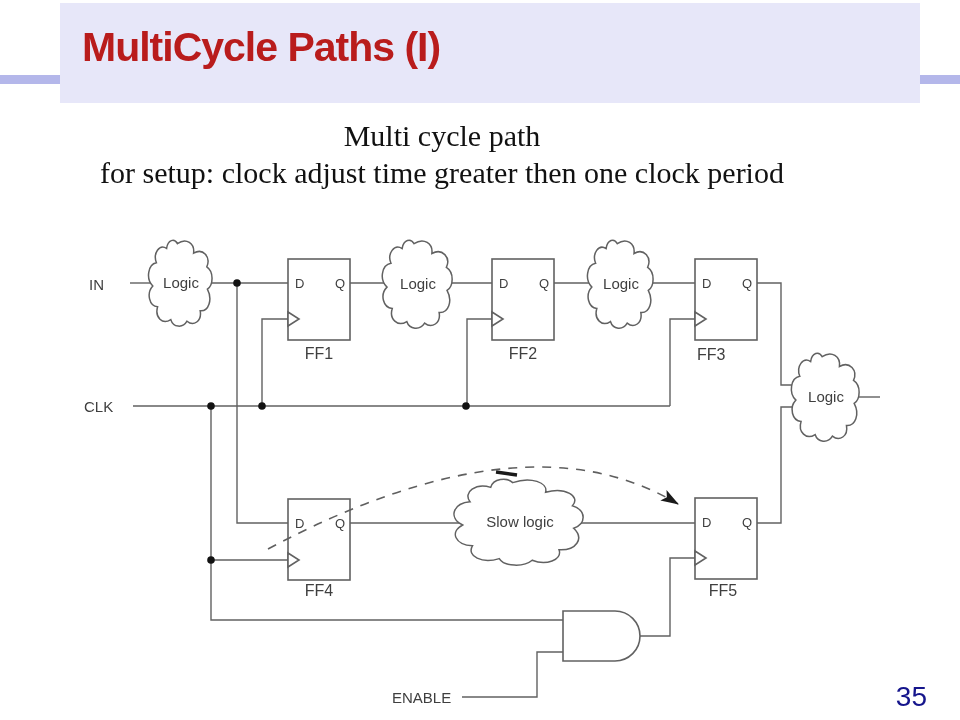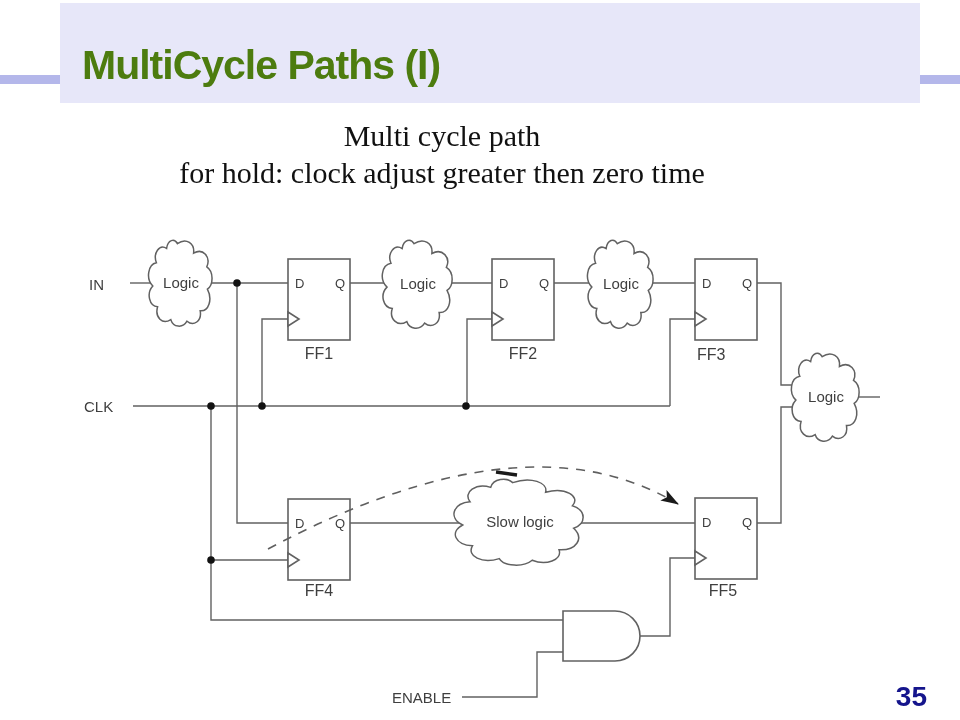--- a/index.html
+++ b/index.html
@@ -10,23 +10,23 @@
   
   .accent-band{
     position:absolute;left:0;top:75px;width:960px;height:9px;
     background:#b4b7ea;z-index:1;
   }
   .title-box{
     position:absolute;left:60px;top:3px;width:860px;height:100px;
     background:#e7e7f9;z-index:2;
   }
   .slide-title{
-    position:absolute;left:22px;top:42px;
+    position:absolute;left:22px;top:24px;
     font-size:41px;line-height:41px;font-weight:bold;letter-spacing:-1px;
-    color:#4d7c0f;white-space:nowrap;
+    color:#b91c1c;white-space:nowrap;
   }
   
   .description{
     position:absolute;left:0;top:117px;width:884px;
     text-align:center;color:#111111;
     font-family:"Liberation Serif",serif;
     font-size:30px;line-height:37px;z-index:3;
   }
   
   .diagram-svg{
@@ -37,34 +37,34 @@
   .pin-label{font-size:13px;fill:#3f3f3f;}
   .ff-name{font-size:16px;fill:#3f3f3f;}
   .sig-label{font-size:15px;fill:#3f3f3f;}
   .cloud-label{font-size:15px;fill:#3f3f3f;text-anchor:middle;}
   .junction{fill:#121212;stroke:none;}
   .dashed-arc{stroke:#5f5f5f;stroke-width:1.6;fill:none;stroke-dasharray:9 8;}
   .emphasis-dash{stroke:#1a1a1a;stroke-width:3.5;fill:none;}
   
   .page-number{
     position:absolute;right:33px;top:681px;
-    font-size:28px;font-weight:bold;color:#15158c;z-index:5;
+    font-size:28px;font-weight:normal;color:#15158c;z-index:5;
   }
 </style>
 </head>
 <body>
 
 <div class="accent-band"></div>
 <div class="title-box">
   <div class="slide-title">MultiCycle Paths (I)</div>
 </div>
 
 <div class="description">
   <div>Multi cycle path</div>
-  <div>for hold: clock adjust greater then zero time</div>
+  <div>for setup: clock adjust time greater then one clock period</div>
 </div>
 
 <svg class="diagram-svg" viewBox="0 0 960 720">
   <defs>
     <path id="cloudShape" vector-effect="non-scaling-stroke" d="M -0.12,-0.96 C 0.18,-1.12 0.46,-0.96 0.42,-0.72
          C 0.74,-0.86 1.00,-0.62 0.86,-0.38
          C 1.10,-0.26 1.08,0.08 0.88,0.18
          C 1.06,0.44 0.92,0.74 0.64,0.72
          C 0.70,0.98 0.42,1.12 0.20,0.98
          C 0.06,1.16 -0.26,1.14 -0.34,0.94

